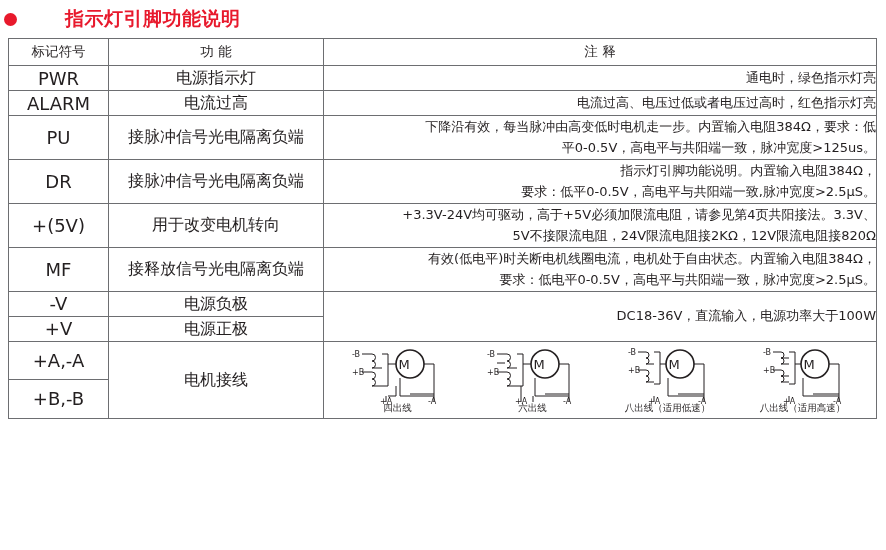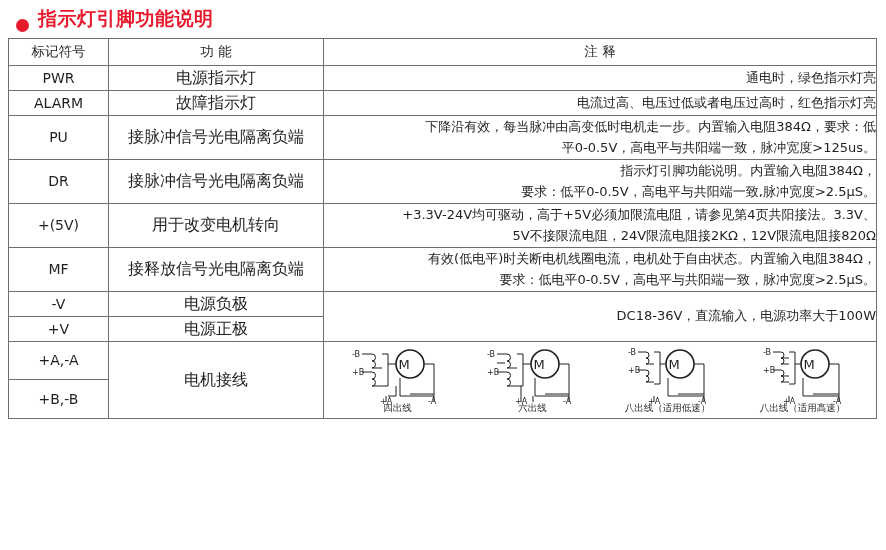--- a/index.html
+++ b/index.html
@@ -14,22 +14,23 @@
     color: #231f20;
     overflow: hidden;
   }
   .page {
     position: relative;
     width: 886px;
     height: 550px;
   }
   .title-row {
     display: flex;
-    align-items: flex-end;
-    padding: 6px 0 6px 16px;
+    align-items: center;
+    padding: 6px 0 6px 4px;
+    gap: 39px;
   }
   .bullet {
     width: 13px;
     height: 13px;
     border-radius: 50%;
     background: #e8192c;
     margin-right: 9px;
     flex: none;
   }
   .title-text {
@@ -54,21 +55,21 @@
   .c1 { width: 100px; }
   .c2 { width: 215px; }
   .c3 { width: 553px; }
   .hdr td {
     text-align: center;
     font-size: 13.5px;
     height: 26px;
   }
   .sym {
     text-align: center;
-    font-size: 14px;
+    font-size: 18px;
     padding: 6px 2px;
   }
   .fn {
     text-align: center;
     font-size: 16px;
     padding: 6px 4px;
     line-height: 1.5;
   }
   .note {
     font-size: 13px;
@@ -133,21 +134,21 @@
       <tr>
         <td class="sym">PWR</td>
         <td class="fn">电源指示灯</td>
         <td class="note">
           <span>通电时，绿色指示灯亮</span>
         </td>
       </tr>
 
       <tr>
         <td class="sym">ALARM</td>
-        <td class="fn">故障指示灯</td>
+        <td class="fn">电流过高</td>
         <td class="note">
           <span>电流过高、电压过低或者电压过高时，红色指示灯亮</span>
         </td>
       </tr>
 
       <tr>
         <td class="sym">PU</td>
         <td class="fn">接脉冲信号光电隔离负端</td>
         <td class="note">
           <span>下降沿有效，每当脉冲由高变低时电机走一步。内置输入电阻384Ω，要求：低</span>

